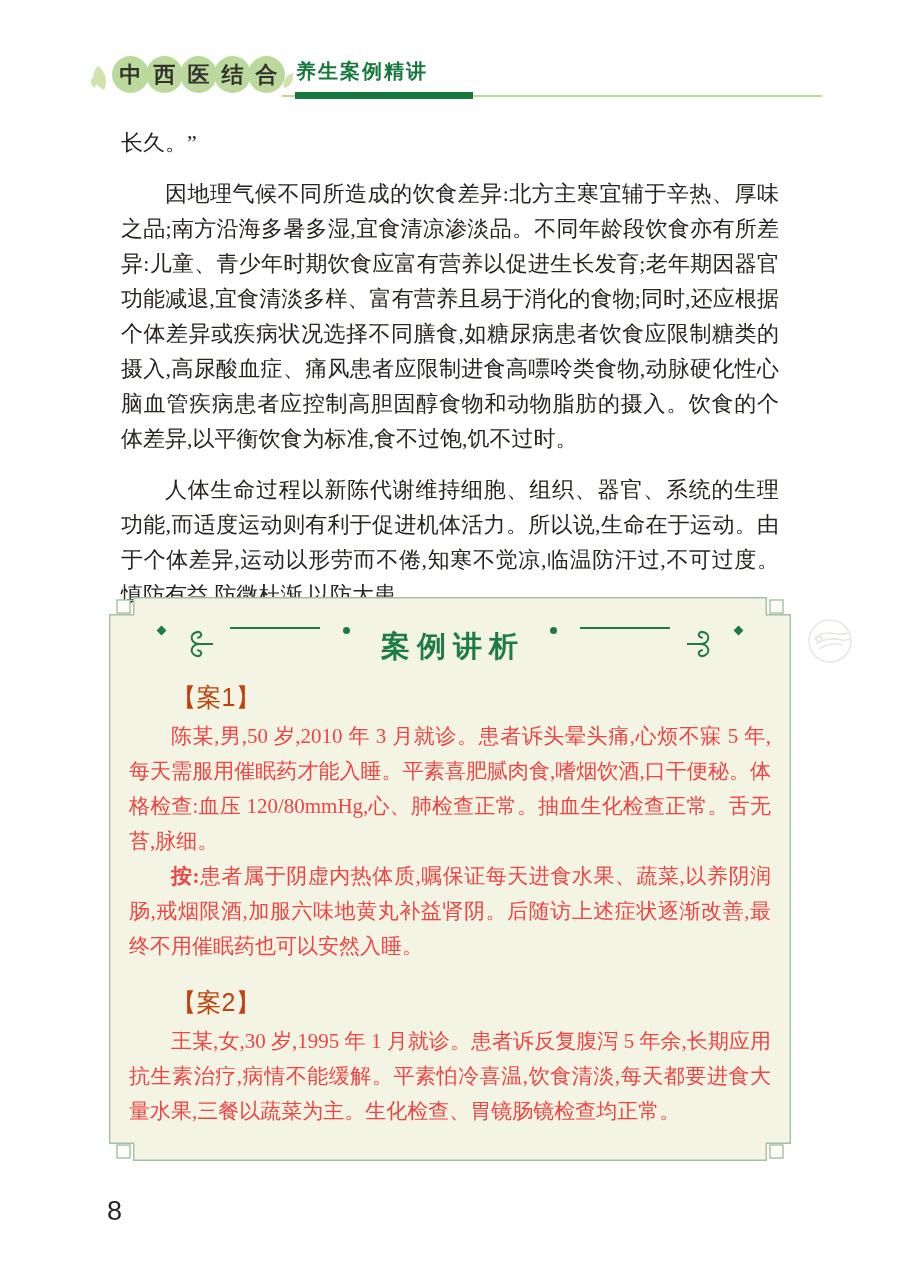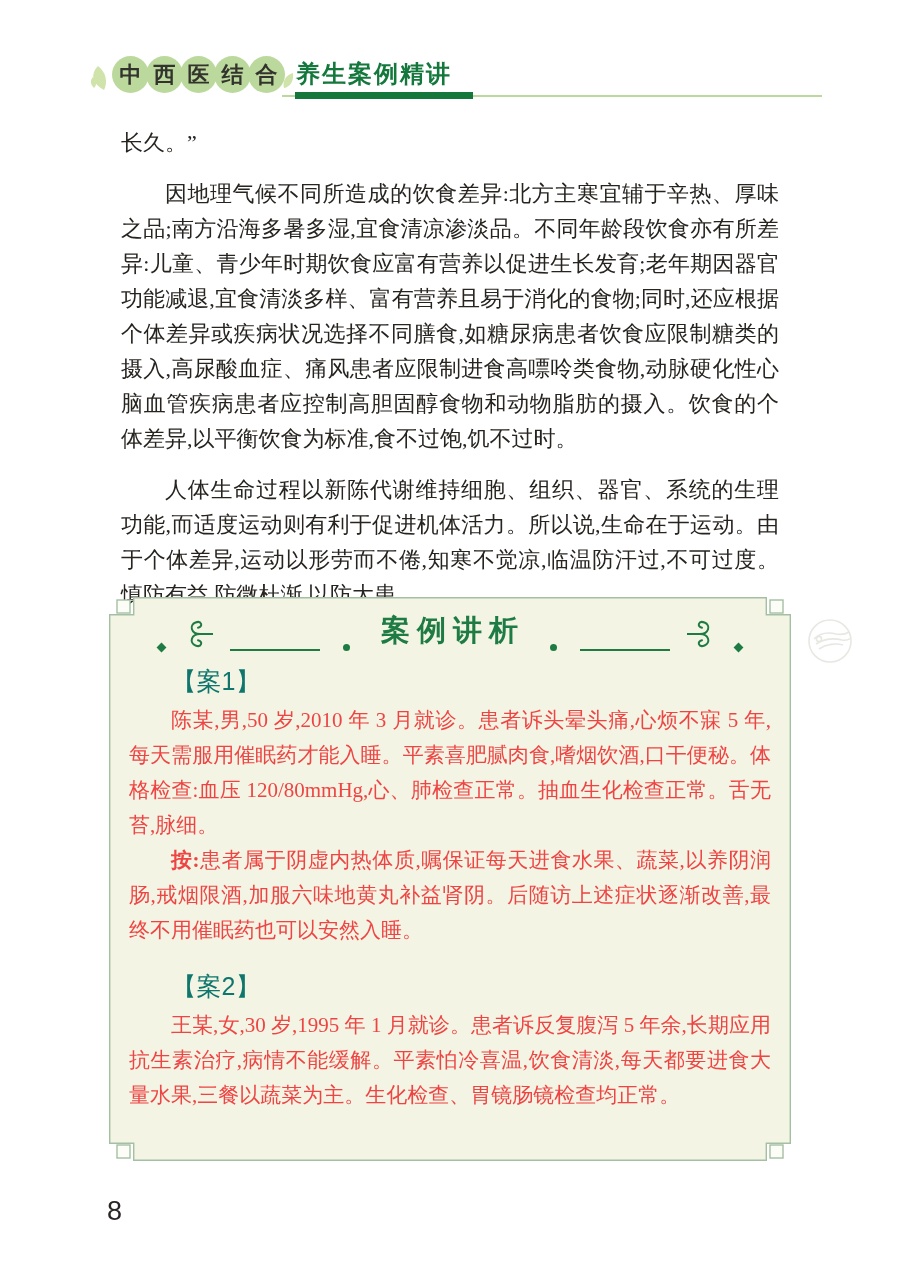--- a/index.html
+++ b/index.html
@@ -16,55 +16,55 @@
     width:37px; height:37px; border-radius:50%; background:#bcd99d;
     margin-right:-3px; display:flex; align-items:center; justify-content:center;
     font-size:22px; font-weight:600; color:#33332d;
   }
   .leaf { position:absolute; }
   .leaf-left { left:88px; top:10px; }
   .leaf-mid  { left:281px; top:18px; }
   .book-title {
     position:absolute; left:296px; top:4px;
     font-family:"Liberation Sans","DejaVu Sans",sans-serif;
-    font-size:24px; font-weight:bold; letter-spacing:2px; color:#14783c;
+    font-size:20px; font-weight:bold; letter-spacing:2px; color:#14783c;
     white-space:nowrap;
   }
   .header-line { position:absolute; left:282px; top:41px; width:540px; height:2px; background:#bcd99d; }
   .title-bar   { position:absolute; left:295px; top:38px; width:178px; height:7px; background:#14783c; }
 
   
   .body-text {
     position:absolute; left:105px; top:109px; width:690px;
     font-size:22px; line-height:35px; text-align:justify;
   }
   .body-text p { margin:16px; }
   .body-text p.indent { text-indent:2em; }
 
   
   .case-box { position:absolute; left:109px; top:597px; width:682px; height:564px; }
   .case-box svg.border-svg { position:absolute; left:0; top:0; }
   .box-content { position:absolute; left:20px; top:10px; width:642px; }
 
-  .box-title-row { display:flex; align-items:flex-end; margin:4px 24px 0 24px; height:40px;gap:17px; }
+  .box-title-row { display:flex; align-items:flex-start; margin:20px 24px 0 24px; height:40px;gap:17px; }
   .box-title {
     font-family:"Liberation Sans","DejaVu Sans",sans-serif;
     font-size:29px; font-weight:bold; color:#1d7b43; letter-spacing:7px;
     margin:0 8px 0 14px; white-space:nowrap;
   }
   .rule { flex:1; height:2px; background:#1d7b43; }
   .dot { width:7px; height:7px; border-radius:50%; background:#1d7b43; flex:none; }
   .dot.l { margin-left:6px; } .dot.r { margin-right:6px; }
   .diamond { width:7px; height:7px; background:#1d7b43; transform:rotate(45deg); flex:none; margin:0 5px; }
   .flourish { flex:none; }
   .flourish.flip { transform:scaleX(-1); }
 
   .case-label {
     font-family:"Liberation Sans","DejaVu Sans",sans-serif;
-    font-size:25px; font-weight:500; color:#0f766e;
+    font-size:25px; font-weight:500; color:#c2410c;
     margin:14px 0 5px 1.7em;
   }
   .case-label.second { margin-top:22px; }
   .case-p {
     margin:0; font-size:21px; line-height:35px; text-align:justify;
     text-indent:2em; color:#ef4444;
   }
   .note-label { font-weight:bold; }
 
   

